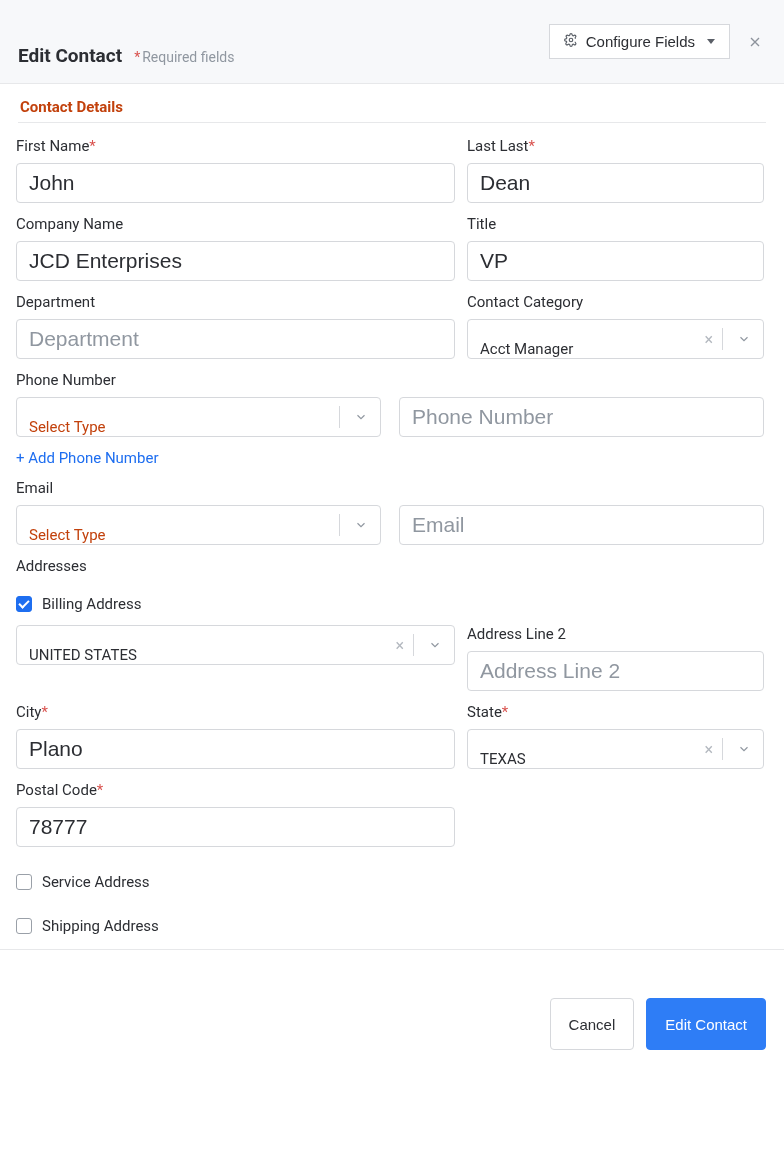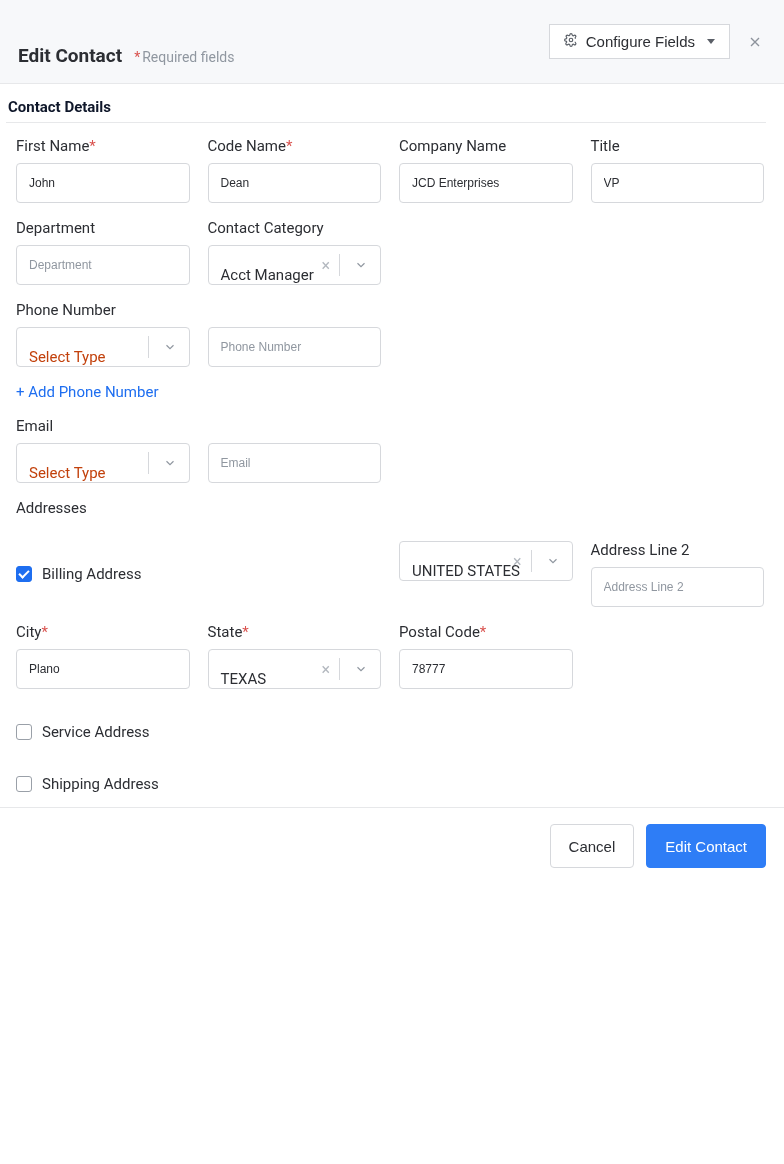--- a/index.html
+++ b/index.html
@@ -9,41 +9,41 @@
 .header-title { font-size: 19px; font-weight: 700; color: #2c2e33; }
 .header-required { font-size: 14px; color: #9097a0; margin-top: 33px; }
 .header-required .star { color: #d9534f; margin-right: 2px; }
 .header-right { display: flex; align-items: center; gap: 14px; }
 .configure-btn { background: #fff; border: 1px solid #d6d8dc; border-radius: 0; padding: 8px 14px; font-size: 15px; color: #2c2e33; cursor: pointer; display: flex; align-items: center; gap: 8px; }
 .gear { width: 14px; height: 14px; }
 .caret { display: inline-block; width: 0; height: 0; border-left: 4px solid transparent; border-right: 4px solid transparent; border-top: 5px solid #5a5f67; margin-left: 4px; }
 .close-x { width: 22px; height: 22px; cursor: pointer; color: #8d939c; display:flex; align-items:center; justify-content:center;}
 .close-x svg { width: 16px; height: 16px; }
 .body { padding: 14px 18px 14px 4px; }
-.section-title { font-weight: 700; font-size: 15px; color: #0f172a; padding: 0 0 6px 2px; border-bottom: 1px solid #e7e8ea; margin-bottom: 14px; margin-left:2px;}
-.form-grid { display: grid; grid-template-columns: 1fr 1fr 1fr 1fr; column-gap: 18px; row-gap: 16px; padding: 0 2px 0 12px; }
+.section-title { font-weight: 700; font-size: 15px; color: #c2410c; padding: 0 0 6px 2px; border-bottom: 1px solid #e7e8ea; margin-bottom: 14px; margin-left:14px;}
+.form-grid { display: grid; grid-template-columns: 1fr; column-gap: 18px; row-gap: 16px; padding: 0 2px 0 12px; gap: 12px; }
 .full-row { grid-column: 1 / span 2; }
 .field-label { font-size: 15px; color: #2c2e33; margin-bottom: 8px; display: block; }
 .req { color: #d9534f; }
-.input { width: 100%; height: 40px; border: 1px solid #d6d8dc; border-radius: 4px; padding: 0 12px; font-size: 12px; color: #2c2e33; background:#fff; }
+.input { width: 100%; height: 40px; border: 1px solid #d6d8dc; border-radius: 4px; padding: 0 12px; font-size: 21px; color: #2c2e33; background:#fff; }
 .input::placeholder { color: #9097a0; }
 .select { position: relative; width: 100%; height: 40px; border: 1px solid #d6d8dc; border-radius: 4px; background: #fff; display: flex; align-items: flex-end; padding: 0 12px; font-size: 15px; color: #2c2e33; cursor:pointer;}
 .select.placeholder { color: #c2410c; }
 .select .sep { position: absolute; right: 40px; top: 8px; bottom: 8px; width: 1px; background: #d6d8dc; }
 .select .chev { position: absolute; right: 12px; top: 50%; transform: translateY(-50%); color: #9097a0; }
 .select .clear { position: absolute; right: 50px; top: 50%; transform: translateY(-50%); color: #b3b8bf; font-size: 16px; cursor:pointer;}
 .chev svg { width: 14px; height: 14px; display:block;}
 .link { color: #1e6ef0; font-size: 15px; cursor: pointer; }
 .checkbox-row { display: flex; align-items: center; gap: 10px; font-size: 15px; }
 .cb { width: 16px; height: 16px; border: 1px solid #9aa0a8; border-radius: 3px; display: inline-flex; align-items: center; justify-content: center; cursor:pointer; background:#fff;}
 .cb.checked { background: #1e6ef0; border-color: #1e6ef0; }
 .cb.checked::after { content: ""; width: 4px; height: 8px; border: solid #fff; border-width: 0 2px 2px 0; transform: rotate(45deg); margin-top:-2px;}
 .spacer-sm { height: 2px; }
 .footer { border-top: 1px solid #e7e8ea; padding: 16px 18px; display: flex; justify-content: flex-end; gap: 12px; background: #fff; }
-.btn { height: 44px; padding: 0 18px; border-radius: 4px; font-size: 15px; cursor: pointer; border: 1px solid #d6d8dc; background: #fff; color: #2c2e33; }
+.btn { height: 52px; padding: 0 18px; border-radius: 4px; font-size: 15px; cursor: pointer; border: 1px solid #d6d8dc; background: #fff; color: #2c2e33; margin-top: 32px; }
 .btn.primary { background: #2e7df6; border-color: #2e7df6; color: #fff; }
 .two-col-row { grid-column: 1 / span 2; display: grid; grid-template-columns: 1fr 1fr; column-gap: 18px; }
 </style>
 </head>
 <body>
 
 <div class="header">
   <div class="header-left">
     <div class="header-title">Edit Contact</div>
     <div class="header-required"><span class="star">*</span><span>Required fields</span></div>
@@ -71,21 +71,21 @@
   <div class="section-title">Contact Details</div>
 
   <div class="form-grid">
 
     <div>
       <label class="field-label"><span>First Name</span><span class="req">*</span></label>
       <input class="input" value="John" style="">
     </div>
 
     <div>
-      <label class="field-label"><span>Code Name</span><span class="req">*</span></label>
+      <label class="field-label"><span>Last Last</span><span class="req">*</span></label>
       <input class="input" value="Dean" style="">
     </div>
 
     <div>
       <label class="field-label">Company Name</label>
       <input class="input" value="JCD Enterprises" style="">
     </div>
 
     <div>
       <label class="field-label">Title</label>

